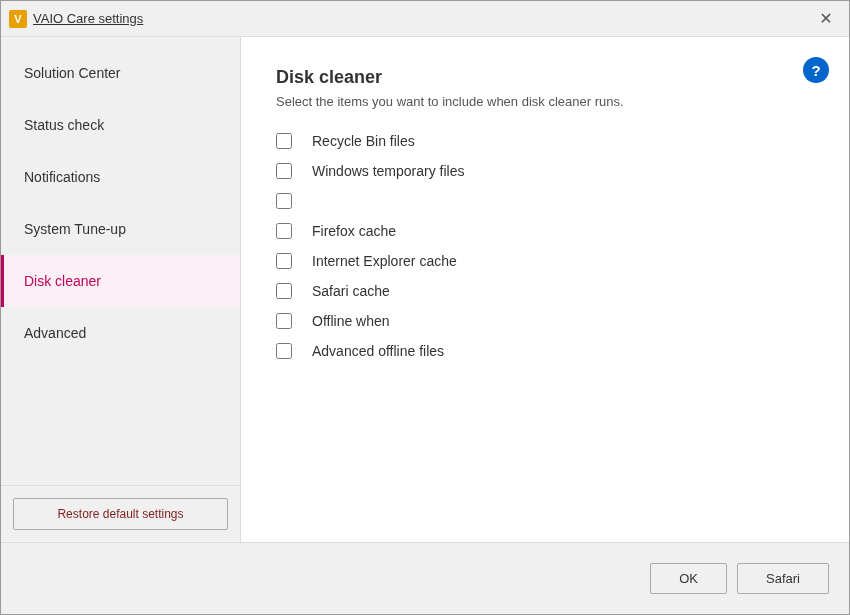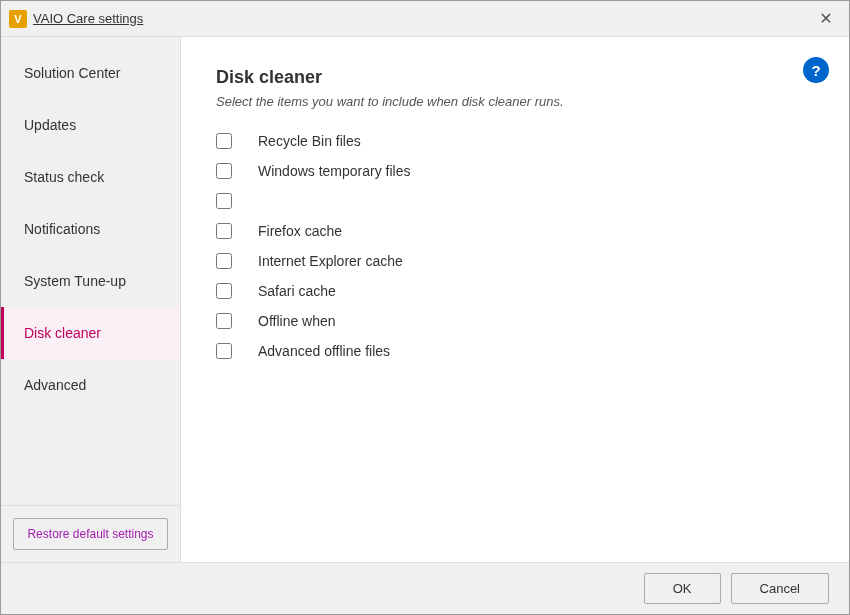--- a/index.html
+++ b/index.html
@@ -74,21 +74,21 @@
       border-radius: 2px;
     }
 
     .content {
       display: flex;
       flex: 1;
       overflow: hidden;
     }
 
     .sidebar {
-      width: 180px;
+      width: 240px;
       background: #f0f0f0;
       border-right: 1px solid #ddd;
       display: flex;
       flex-direction: column;
       flex-shrink: 0;
     }
 
     .sidebar-nav {
       flex: 1;
       padding-top: 10px;
@@ -115,21 +115,21 @@
     }
 
     .restore-btn {
       width: 100%;
       padding: 8px 12px;
       background: #f0f0f0;
       border: 1px solid #aaa;
       border-radius: 2px;
       font-size: 12px;
       cursor: pointer;
-      color: #a21caf;
+      color: #7f1d1d;
     }
 
     .main-content {
       flex: 1;
       padding: 30px 35px;
       background: white;
       overflow-y: auto;
       position: relative;
     }
 
@@ -154,51 +154,50 @@
       font-size: 18px;
       font-weight: 600;
       color: #333;
       margin-bottom: 6px;
     }
 
     .section-subtitle {
       font-size: 13px;
       color: #555;
       margin-bottom: 24px;
-      font-style: italic;
     }
 
     .checkbox-list {
       display: flex;
       flex-direction: column;
       gap: 14px;
     }
 
     .checkbox-item {
       display: flex;
       align-items: center;
-      gap: 26px;
+      gap: 20px;
       cursor: pointer;
     }
 
     .checkbox-item input[type="checkbox"] {
       width: 16px;
       height: 16px;
       cursor: pointer;
       accent-color: #0066cc;
       flex-shrink: 0;
     }
 
     .checkbox-label {
       font-size: 14px;
       color: #333;
     }
 
     .bottom-bar {
-      height: 52px;
+      height: 72px;
       background: #f0f0f0;
       border-top: 1px solid #ddd;
       display: flex;
       align-items: center;
       justify-content: flex-end;
       padding: 0 20px;
       gap: 10px;
       flex-shrink: 0;
     }
 
@@ -226,23 +225,20 @@
   </div>
 
   <div class="content">
 
     <div class="sidebar">
       <div class="sidebar-nav">
         <div class="sidebar-item">
           <span>Solution Center</span>
         </div>
         <div class="sidebar-item">
-          <span>Updates</span>
-        </div>
-        <div class="sidebar-item">
           <span>Status check</span>
         </div>
         <div class="sidebar-item">
           <span>Notifications</span>
         </div>
         <div class="sidebar-item">
           <span>System Tune-up</span>
         </div>
         <div class="sidebar-item active">
           <span>Disk cleaner</span>
@@ -294,15 +290,15 @@
         <label class="checkbox-item">
           <input type="checkbox" style="">
           <span class="checkbox-label">Advanced offline files</span>
         </label>
       </div>
     </div>
   </div>
 
   <div class="bottom-bar">
     <button class="action-btn">OK</button>
-    <button class="action-btn">Cancel</button>
+    <button class="action-btn">Safari</button>
   </div>
 </div>
 
 </body></html>

